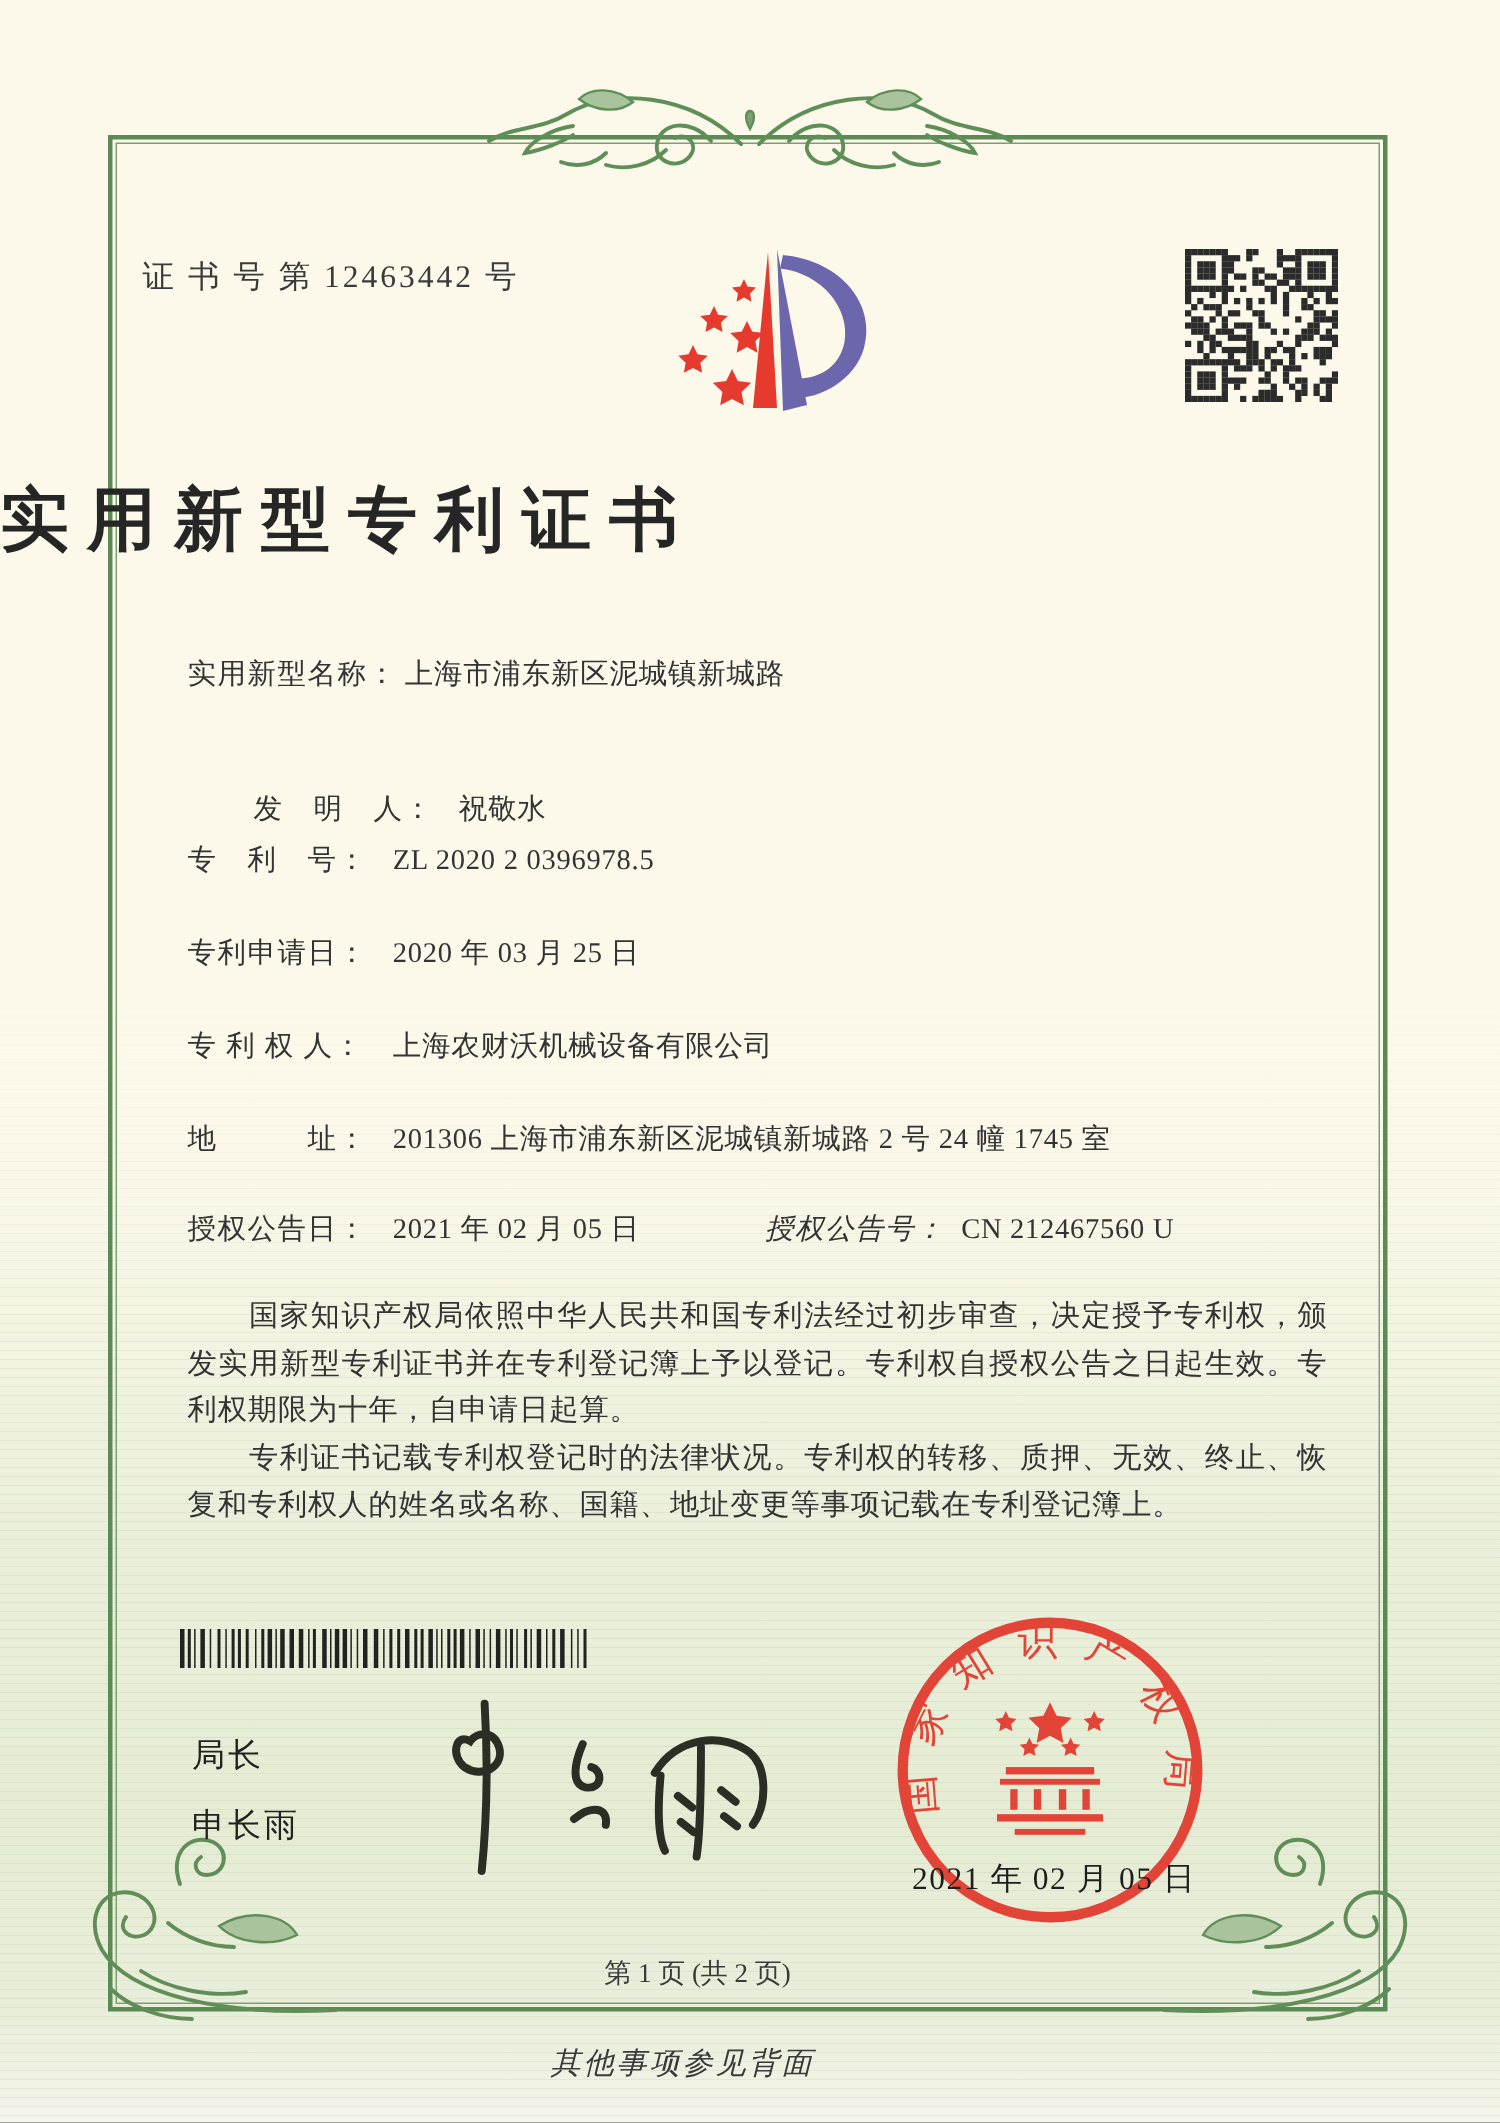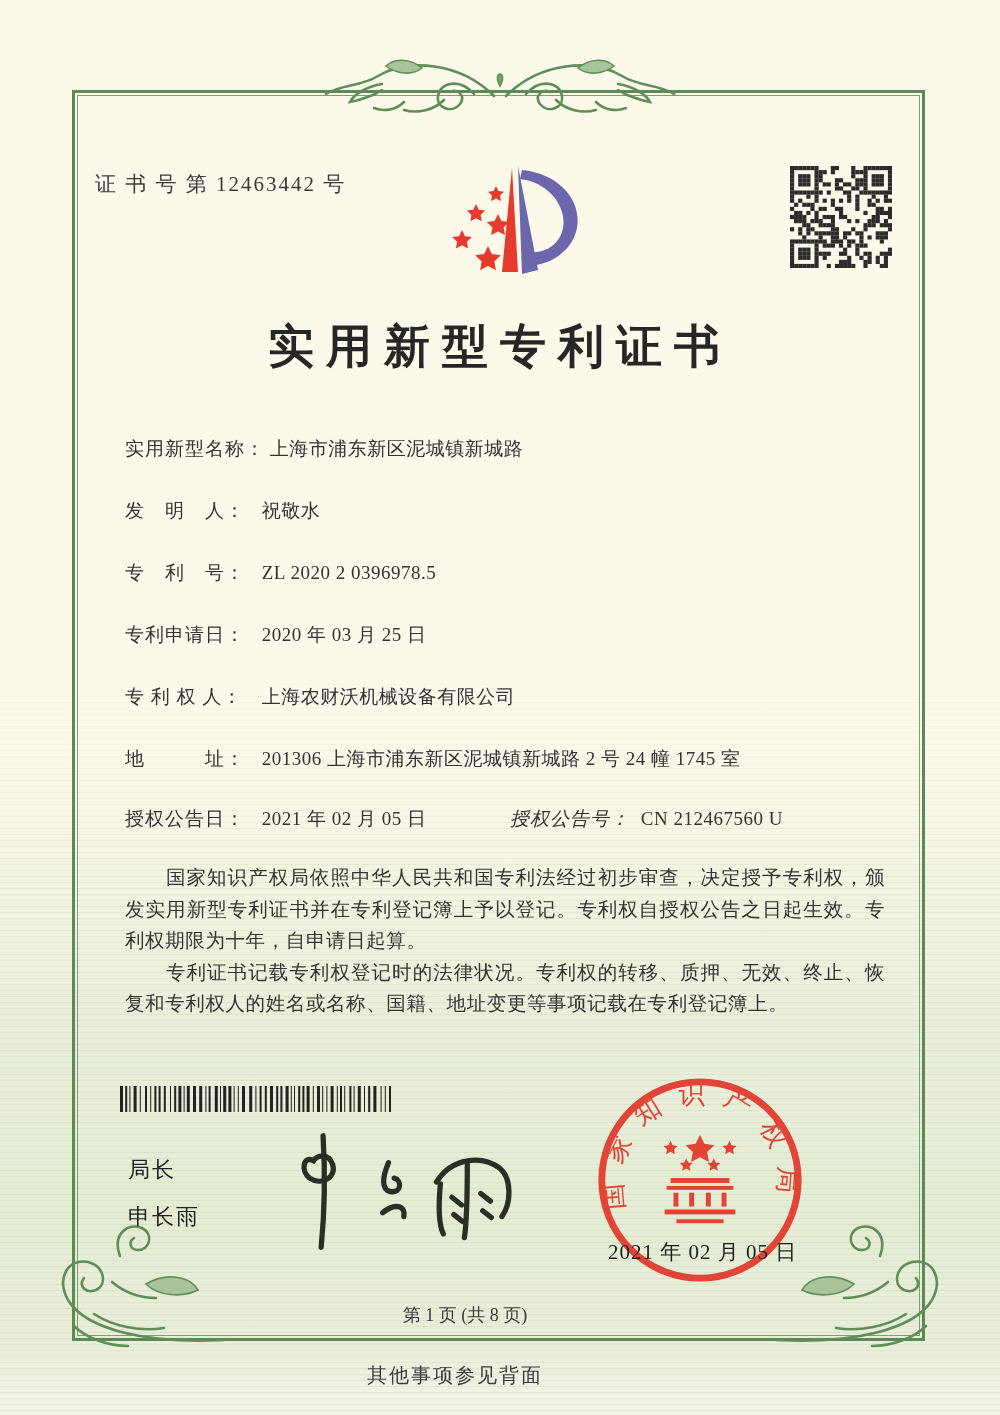--- a/index.html
+++ b/index.html
@@ -19,21 +19,21 @@
     border:3px solid #5c8a55; z-index:1;
   }
   .frame::after{content:""; position:absolute; inset:2px; border:1px solid #7aa271;}
   .ornament{position:absolute; z-index:2; pointer-events:none;}
   .content{position:absolute; inset:0; z-index:3;}
 
   .cert-number{position:absolute; left:95px; top:170px; font-size:21px; letter-spacing:2px; color:#3a3a3a;}
   .logo{position:absolute; left:424px; top:148px; width:160px; height:148px;}
   .qr{position:absolute; left:790px; top:166px; width:102px; height:102px;}
 
-  .title{position:absolute; left:0; top:316px; width:1000px; text-align:center;
+  .title{position:absolute; left:0; top:316px; width:1000px; text-align:left;
     font-size:46px; font-weight:600; letter-spacing:12px; color:#262626;}
 
   .field-row{position:absolute; left:125px; width:780px; font-size:19px; white-space:nowrap;}
   .field-label{display:inline-block; min-width:132px; letter-spacing:1px; color:#333;}
   .field-value{color:#333; letter-spacing:0.5px;}
   .pair2{position:absolute; left:385px; top:0; white-space:nowrap;}
 
   .paragraphs{position:absolute; left:125px; top:846px; width:760px;margin-top:16px;}
   .paragraphs p{margin:0; text-indent:2.1em; font-size:19.5px; line-height:31.5px;
     text-align:justify; letter-spacing:0.6px; color:#333;}
@@ -44,21 +44,21 @@
   .signer .name{margin-top:17px;}
   .signature{position:absolute; left:275px; top:1130px; width:250px; height:125px;}
 
   .seal{position:absolute; left:592px; top:1072px; width:216px; height:216px; opacity:0.92; z-index:3;}
   .seal-date{position:absolute; left:608px; top:1238px; width:190px; font-size:21px;
     letter-spacing:1px; color:#1e1e1e; z-index:4;}
 
   .page-num{position:absolute; left:340px; top:1303px; width:250px; text-align:center;
     font-size:18px; color:#3a3a3a;}
   .back-note{position:absolute; left:325px; top:1362px; width:260px; text-align:center;
-    font-size:20px; letter-spacing:2px; color:#3a3a3a;}
+    font-size:20px; letter-spacing:2px; color:#3a3a3a;font-style:italic;}
 </style>
 </head>
 <body>
 
 <div class="page">
   <div class="texture"></div>
   <div class="frame"></div>
 
   <svg class="ornament" style="left:320px; top:50px;" width="360" height="84" viewBox="-180 -42 360 84">
     <g stroke="#5f8f58" fill="none" stroke-width="2.6" stroke-linecap="round">
@@ -421,21 +421,21 @@
         <rect x="22" y="24" width="1.02" height="1.02" fill="#2b2b2b"></rect>
         <rect x="23" y="24" width="1.02" height="1.02" fill="#2b2b2b"></rect>
       </svg>
 
     <div class="title">实用新型专利证书</div>
 
     <div class="field-row" style="top:436px;">
       <span class="field-label">实用新型名称：</span>
       <span class="field-value">上海市浦东新区泥城镇新城路</span>
     </div>
-    <div class="field-row" style="top:498px;">
+    <div class="field-row" style="top:526px;margin-left:44px;">
       <span class="field-label">发　明　人：</span>
       <span class="field-value">祝敬水</span>
     </div>
     <div class="field-row" style="top:560px;">
       <span class="field-label">专　利　号：</span>
       <span class="field-value">ZL 2020 2 0396978.5</span>
     </div>
     <div class="field-row" style="top:622px;">
       <span class="field-label">专利申请日：</span>
       <span class="field-value">2020 年 03 月 25 日</span>
@@ -556,16 +556,16 @@
         <rect x="-27" y="13" width="5" height="14"></rect>
         <rect x="-11" y="13" width="5" height="14"></rect>
         <rect x="6" y="13" width="5" height="14"></rect>
         <rect x="22" y="13" width="5" height="14"></rect>
         <rect x="-36" y="30" width="72" height="5"></rect>
         <rect x="-24" y="40" width="48" height="4"></rect>
       </g>
     </svg>
     <div class="seal-date">2021 年 02 月 05 日</div>
 
-    <div class="page-num">第 1 页 (共 8 页)</div>
+    <div class="page-num">第 1 页 (共 2 页)</div>
     <div class="back-note">其他事项参见背面</div>
   </div>
 </div>
 
 </body></html>

